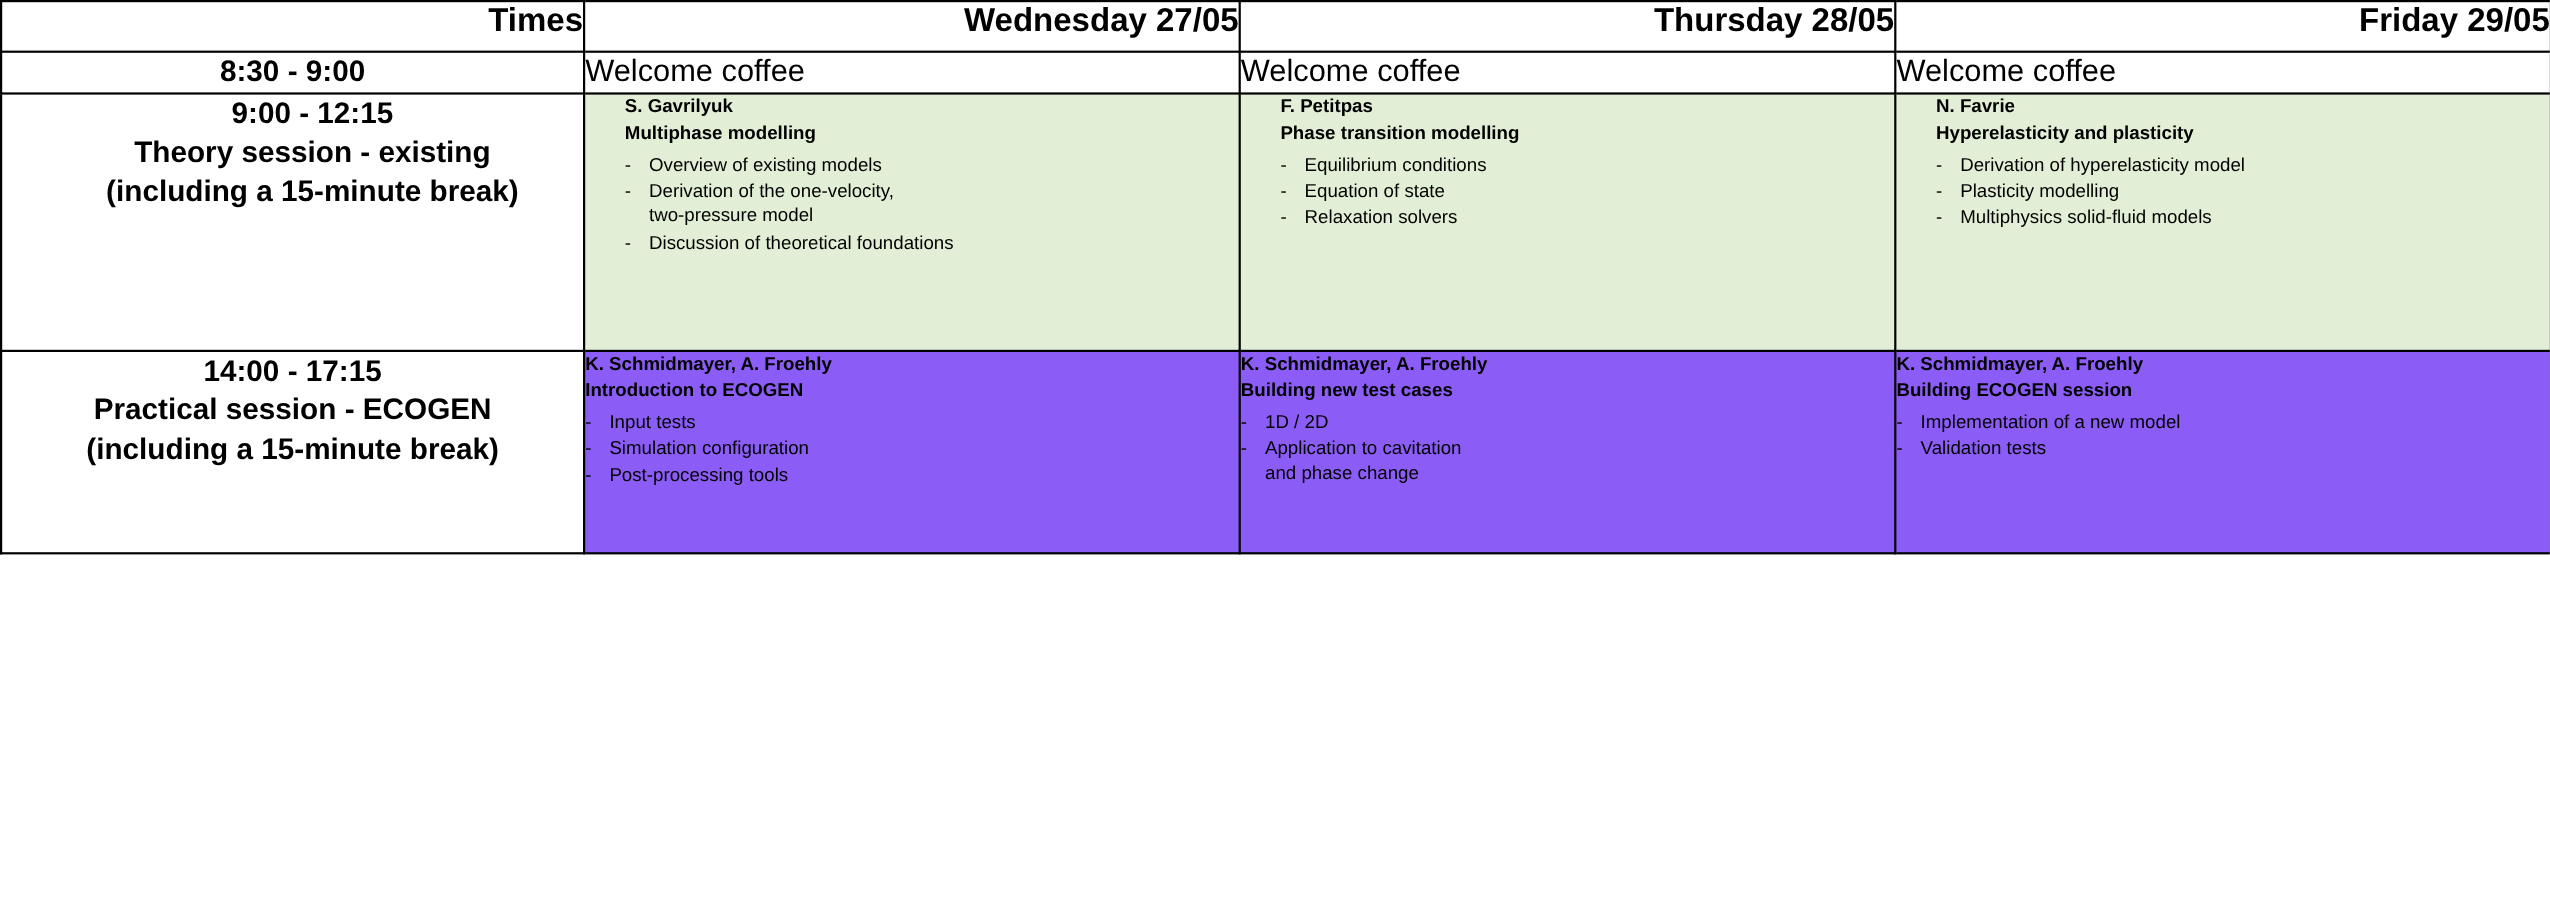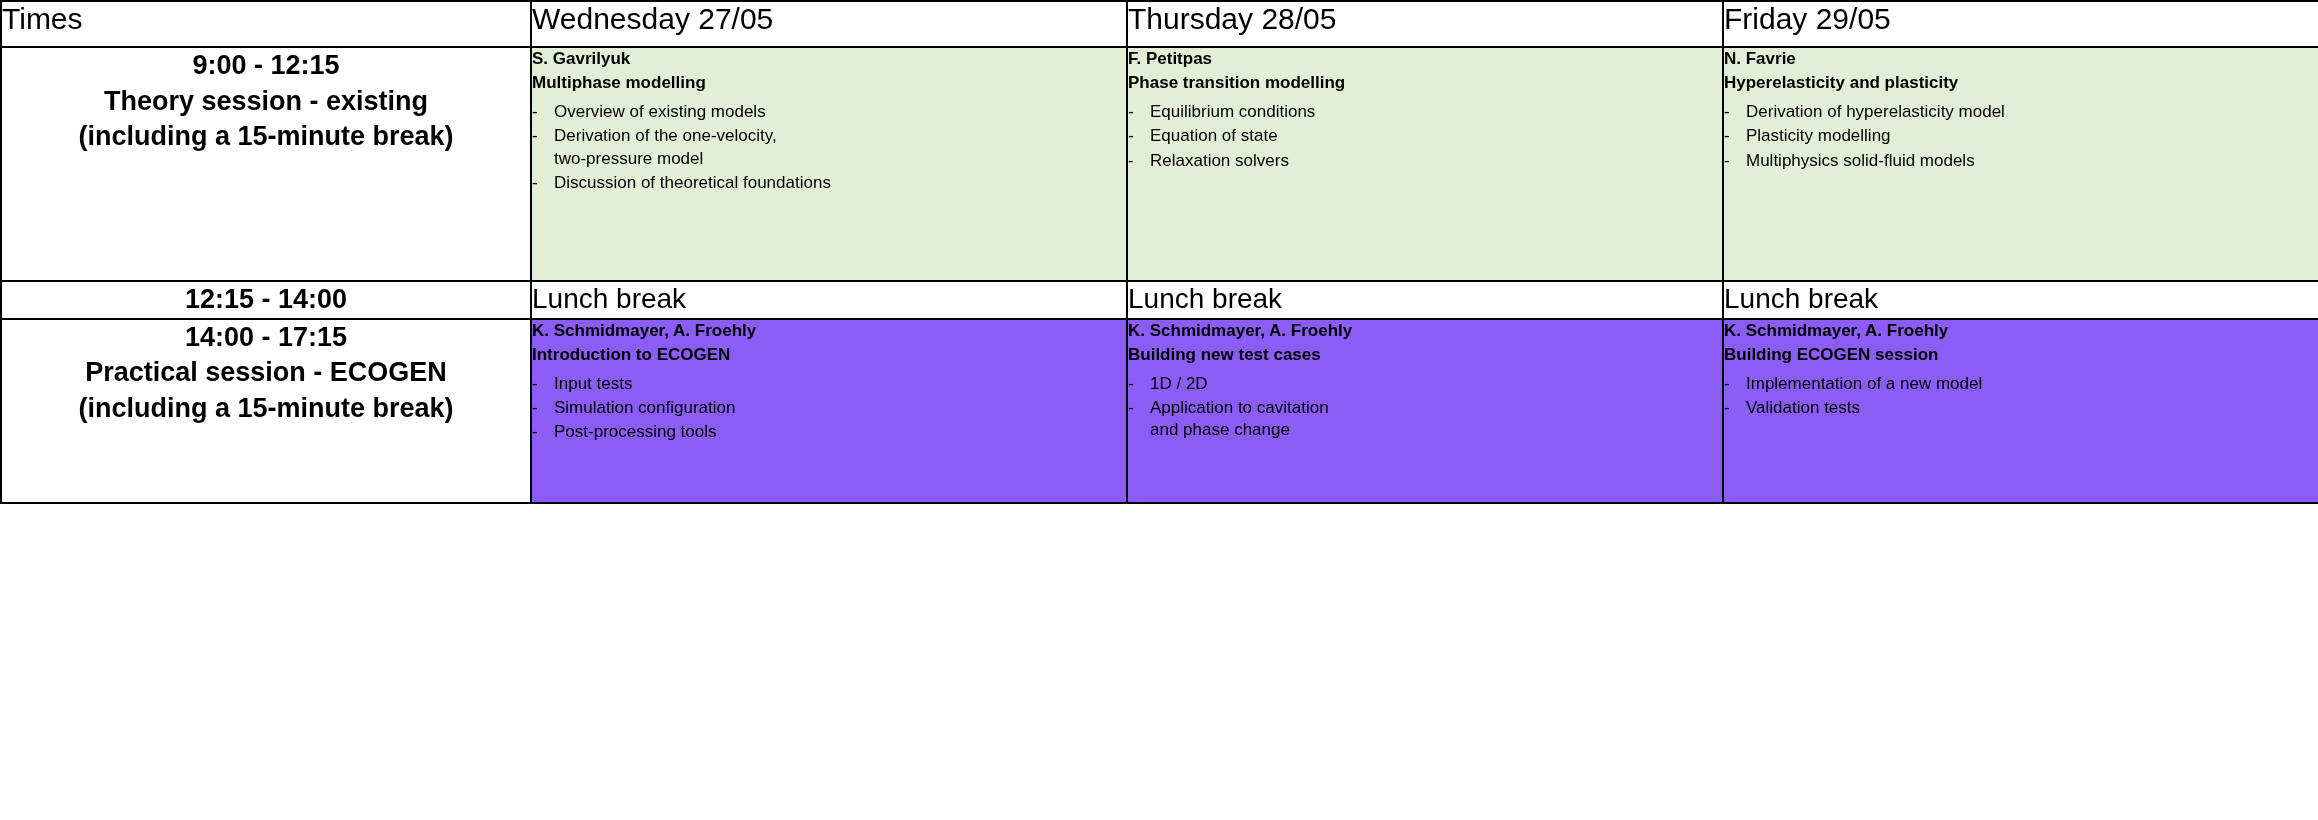--- a/index.html
+++ b/index.html
@@ -21,22 +21,22 @@
   .schedule td, .schedule th {
     border: 2px solid #000000;
     vertical-align: top;
     padding: 0;
   }
   col.c-times { width: 530px; }
   col.c-day   { width: 596px; }
 
   
   .hdr {
-    text-align: left;
-    font-weight: normal;
+    text-align: right;
+    font-weight: bold;
     font-size: 30px;
     padding: 10px 0 12px 0;
     height: 44px;
     vertical-align: middle;
     background: #ffffff;
   }
 
   
   .timecell {
     text-align: center;
@@ -89,21 +89,21 @@
     left: 0;
     top: 0;
   }
   .session ul li .cont {
     display: block;
     padding-left: 0;
   }
   .theory { background: #e2eed5; }
   .practical { background: #8b5cf6; }
 
-  .row-theory td { height: 232px; }
+  .row-theory td { height: 232px; padding-left: 36px; }
   .row-practical td { height: 182px; }
 </style>
 </head>
 <body>
 
 <table class="schedule">
   <colgroup>
     <col class="c-times">
     <col class="c-day">
     <col class="c-day">
@@ -112,20 +112,28 @@
   <thead>
     <tr>
       <th class="hdr">Times</th>
       <th class="hdr">Wednesday 27/05</th>
       <th class="hdr">Thursday 28/05</th>
       <th class="hdr">Friday 29/05</th>
     </tr>
   </thead>
   <tbody>
 
+    <tr>
+      <td class="timecell">
+        <span class="tline">8:30 - 9:00</span>
+      </td>
+      <td class="plain">Welcome coffee</td>
+      <td class="plain">Welcome coffee</td>
+      <td class="plain">Welcome coffee</td>
+    </tr>
 
     <tr class="row-theory">
       <td class="timecell">
         <span class="tline">9:00 - 12:15</span>
         <span class="tline">Theory session - existing</span>
         <span class="tline">(including a 15-minute break)</span>
       </td>
 
       <td class="session theory">
         <span class="who">S. Gavrilyuk</span>
@@ -151,28 +159,20 @@
         <span class="who">N. Favrie</span>
         <span class="topic">Hyperelasticity and plasticity</span>
         <ul>
           <li><span class="dash">-</span><span>Derivation of hyperelasticity model</span></li>
           <li><span class="dash">-</span><span>Plasticity modelling</span></li>
           <li><span class="dash">-</span><span>Multiphysics solid-fluid models</span></li>
         </ul>
       </td>
     </tr>
 
-    <tr>
-      <td class="timecell">
-        <span class="tline">12:15 - 14:00</span>
-      </td>
-      <td class="plain">Lunch break</td>
-      <td class="plain">Lunch break</td>
-      <td class="plain">Lunch break</td>
-    </tr>
 
     <tr class="row-practical">
       <td class="timecell">
         <span class="tline">14:00 - 17:15</span>
         <span class="tline">Practical session - ECOGEN</span>
         <span class="tline">(including a 15-minute break)</span>
       </td>
 
       <td class="session practical">
         <span class="who">K. Schmidmayer, A. Froehly</span>

